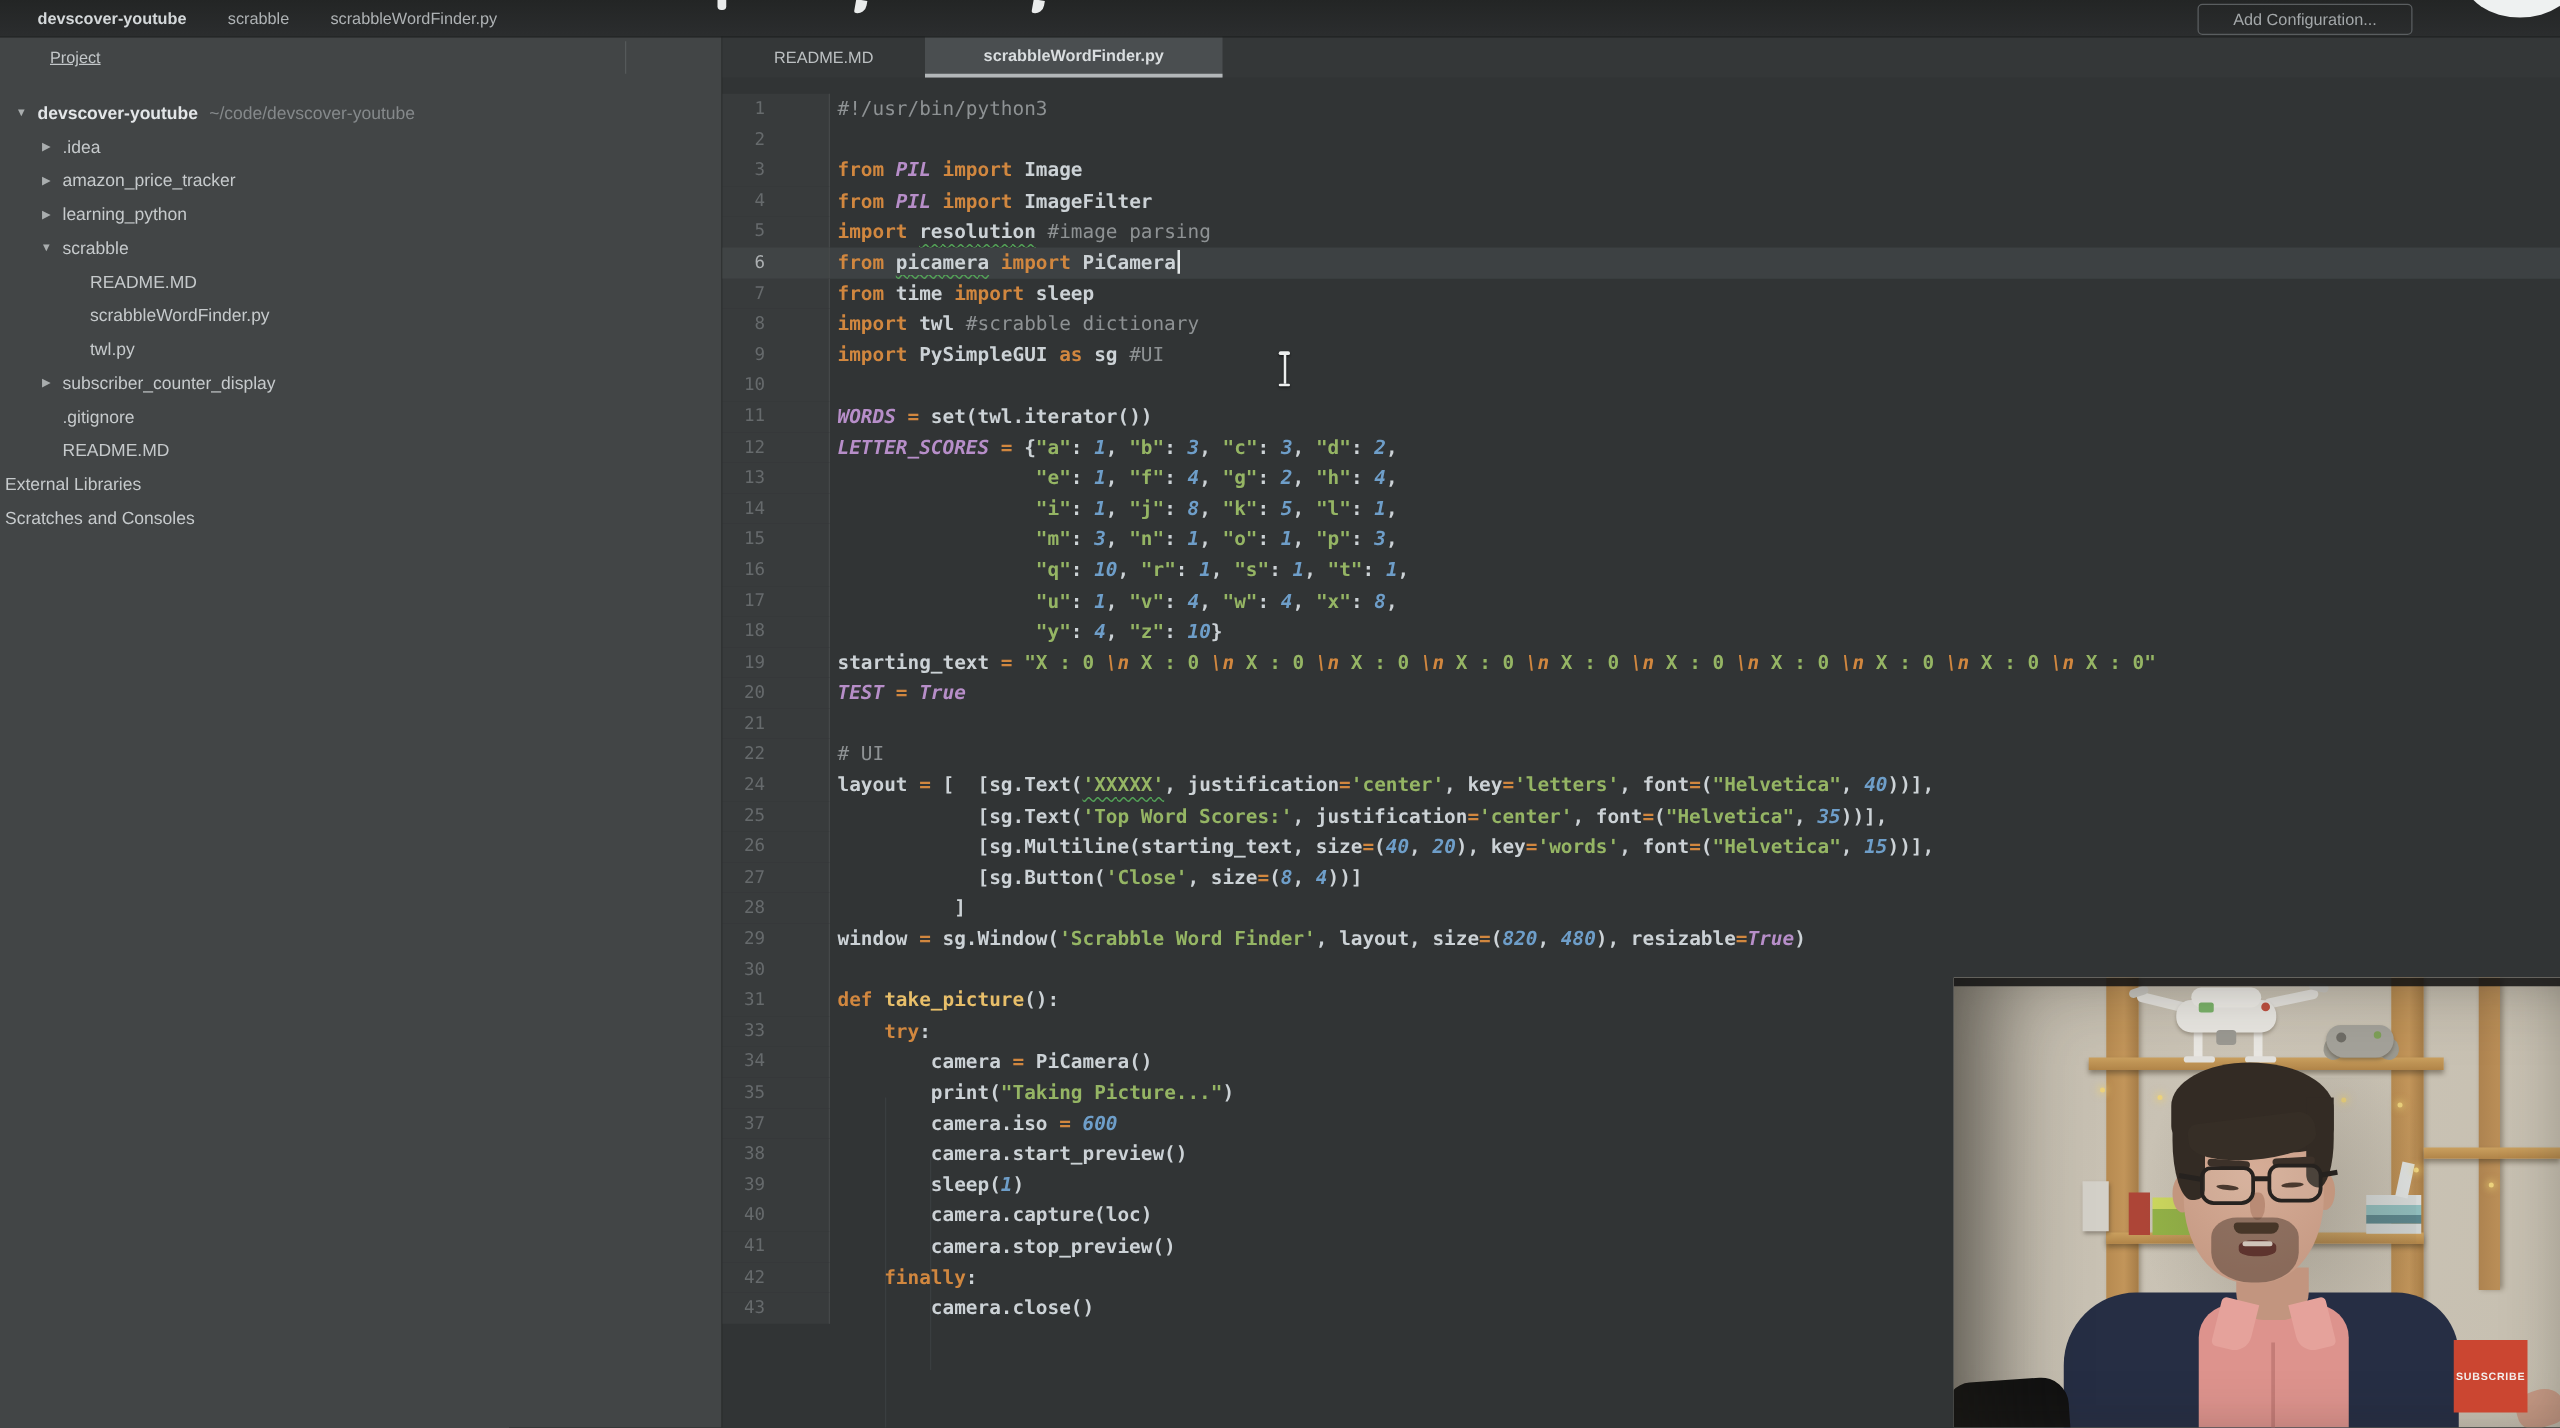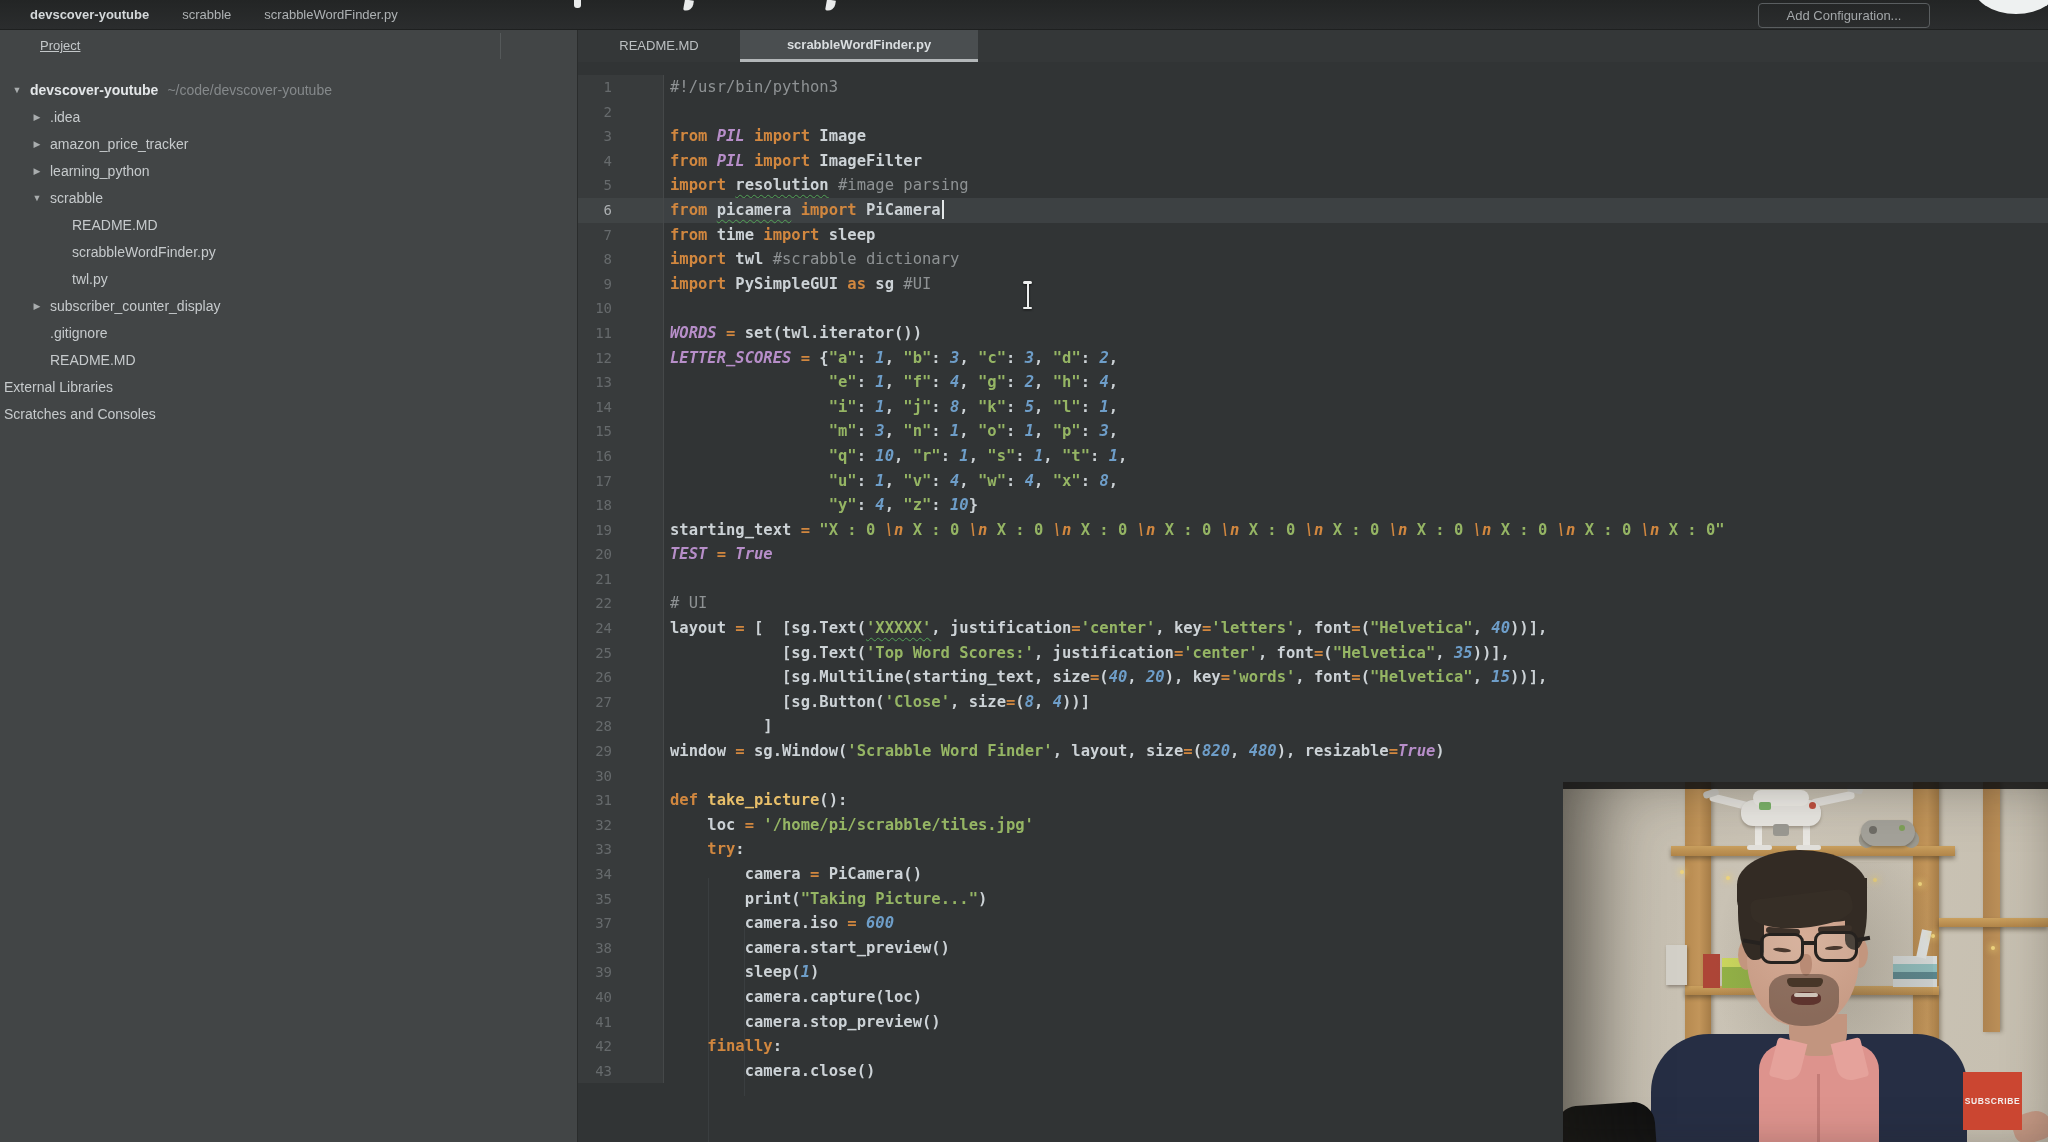--- a/index.html
+++ b/index.html
@@ -361,24 +361,20 @@
         </div>
         <div class="line">
           <span class="ln">30</span>
           <span class="code"></span>
         </div>
         <div class="line">
           <span class="ln">31</span>
           <span class="code"><span class="s-kw">def </span><span class="s-fn">take_picture</span><span class="s-txt">():</span></span>
         </div>
         <div class="line">
-          <span class="ln">32</span>
-          <span class="code"><span class="s-txt">    loc</span><span class="s-op"> = </span><span class="s-str">'/home/pi/scrabble/tiles.jpg'</span></span>
-        </div>
-        <div class="line">
           <span class="ln">33</span>
           <span class="code"><span class="s-txt">    </span><span class="s-kw">try</span><span class="s-txt">:</span></span>
         </div>
         <div class="line">
           <span class="ln">34</span>
           <span class="code"><span class="s-txt">        camera</span><span class="s-op"> = </span><span class="s-txt">PiCamera()</span></span>
         </div>
         <div class="line">
           <span class="ln">35</span>
           <span class="code"><span class="s-txt">        print(</span><span class="s-str">"Taking Picture..."</span><span class="s-txt">)</span></span>

